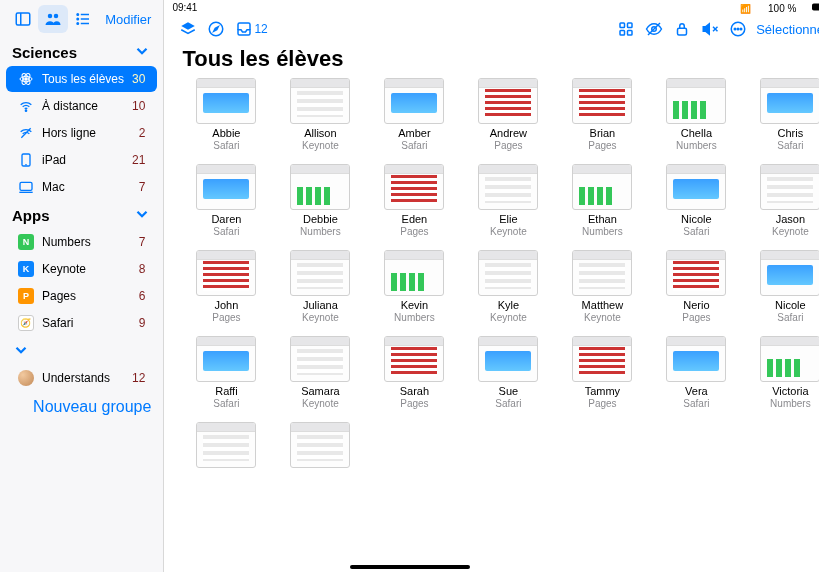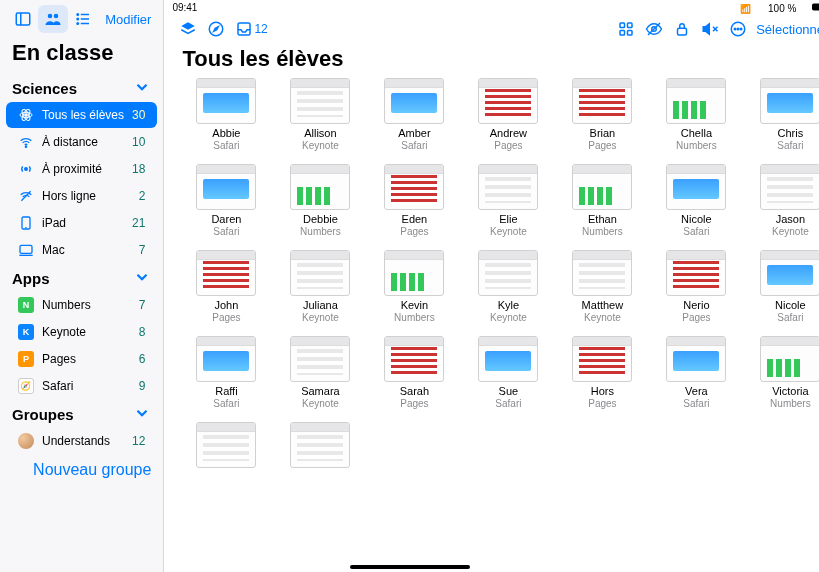--- a/index.html
+++ b/index.html
@@ -13,21 +13,21 @@
   .sidebar-top .icon-btn.active { background: #007aff1a; }
   .sidebar-top .spacer { flex: 1; }
   .sidebar-top .modifier { color: #007aff; font-size: 13px; padding: 0 4px; }
   .sidebar-title { font-size: 22px; font-weight: 700; padding: 2px 12px 8px 12px; }
   .section-header { display: flex; align-items: center; padding: 4px 12px 2px 12px; font-size: 15px; font-weight: 700; cursor: default; }
   .section-header .chev { color: #007aff; }
   .section-header .sh-label { flex: 1; }
   .side-row { display: flex; align-items: center; height: 26px; padding: 0 12px 0 12px; font-size: 12px; gap: 8px; border-radius: 6px; margin: 1px 6px; }
   .side-row.selected { background: #007aff; color: #fff; }
   .side-row .rlabel { flex: 1; white-space: nowrap; overflow: hidden; text-overflow: ellipsis; }
-  .side-row .count { color: #0f766e; font-size: 12px; }
+  .side-row .count { color: #7f1d1d; font-size: 12px; }
   .side-row.selected .count { color: #fef9c3; }
   .side-row .ricon { width: 16px; height: 16px; display: flex; align-items: center; justify-content: center; color: #007aff; font-size: 12px; }
   .side-row.selected .ricon { color: #fff; }
   .app-icon { width: 16px; height: 16px; border-radius: 3px; font-size: 9px; color: #fff; display: flex; align-items: center; justify-content: center; font-weight: 700; }
   .app-numbers { background: #34c759; }
   .app-keynote { background: #0a84ff; }
   .app-pages   { background: #ff9500; }
   .app-safari  { background: #fff; border:1px solid #ccc; }
   .group-avatar { width: 16px; height: 16px; border-radius: 50%; background: radial-gradient(circle at 30% 30%, #f2c99f, #c38a58); }
   .new-group { text-align: right; color: #007aff; font-size: 16px; padding: 6px 12px 0 0; }
@@ -86,21 +86,20 @@
             <line x1="9" y1="6" x2="20" y2="6"></line>
             <circle cx="5" cy="12" r="1" fill="currentColor"></circle>
             <line x1="9" y1="12" x2="20" y2="12"></line>
             <circle cx="5" cy="18" r="1" fill="currentColor"></circle>
             <line x1="9" y1="18" x2="20" y2="18"></line>
           </svg>
       </div>
       <div class="spacer"></div>
       <div class="modifier">Modifier</div>
     </div>
-    <div class="sidebar-title">En classe</div>
     <div id="sections">
         <div class="section-header">
           <span class="sh-label">Sciences</span>
           <span class="chev"><svg width="12" height="12" viewBox="0 0 24 24" fill="none" stroke="currentColor" stroke-width="3">
               <polyline points="6 9 12 15 18 9"></polyline>
             </svg></span>
         </div>
         <div class="side-row selected">
           <span class="ricon">
             <svg viewBox="0 0 24 24" fill="none" stroke="currentColor" stroke-width="1.5">
@@ -121,31 +120,20 @@
               <path d="M10 16a4 4 0 014 0"></path>
               <circle cx="12" cy="19" r="1" fill="currentColor"></circle>
             </svg>
           </span>
           <span class="rlabel">À distance</span>
           <span class="count">10</span>
         </div>
         <div class="side-row">
           <span class="ricon">
             <svg viewBox="0 0 24 24" fill="none" stroke="currentColor" stroke-width="2">
-              <circle cx="12" cy="12" r="2" fill="currentColor"></circle>
-              <path d="M7 8a7 7 0 000 8"></path>
-              <path d="M17 8a7 7 0 010 8"></path>
-            </svg>
-          </span>
-          <span class="rlabel">À proximité</span>
-          <span class="count">18</span>
-        </div>
-        <div class="side-row">
-          <span class="ricon">
-            <svg viewBox="0 0 24 24" fill="none" stroke="currentColor" stroke-width="2">
               <path d="M4 10a12 12 0 0116 0"></path>
               <path d="M7 13a8 8 0 0110 0"></path>
               <line x1="5" y1="19" x2="19" y2="5"></line>
             </svg>
           </span>
           <span class="rlabel">Hors ligne</span>
           <span class="count">2</span>
         </div>
         <div class="side-row">
           <span class="ricon">
@@ -187,21 +175,20 @@
           <span class="app-icon app-pages">P</span>
           <span class="rlabel">Pages</span>
           <span class="count">6</span>
         </div>
         <div class="side-row">
           <span class="app-icon app-safari">🧭</span>
           <span class="rlabel">Safari</span>
           <span class="count">9</span>
         </div>
         <div class="section-header">
-          <span class="sh-label">Groupes</span>
           <span class="chev"><svg width="12" height="12" viewBox="0 0 24 24" fill="none" stroke="currentColor" stroke-width="3">
               <polyline points="6 9 12 15 18 9"></polyline>
             </svg></span>
         </div>
         <div class="side-row">
           <span class="group-avatar"></span>
           <span class="rlabel">Understands</span>
           <span class="count">12</span>
         </div>
       </div>
@@ -404,21 +391,21 @@
             <div class="name">Sarah</div>
             <div class="app">Pages</div>
           </div>
           <div class="cell">
             <div class="thumb th-safari"></div>
             <div class="name">Sue</div>
             <div class="app">Safari</div>
           </div>
           <div class="cell">
             <div class="thumb th-pages"></div>
-            <div class="name">Hors</div>
+            <div class="name">Tammy</div>
             <div class="app">Pages</div>
           </div>
           <div class="cell">
             <div class="thumb th-safari"></div>
             <div class="name">Vera</div>
             <div class="app">Safari</div>
           </div>
           <div class="cell">
             <div class="thumb th-numbers"></div>
             <div class="name">Victoria</div>

